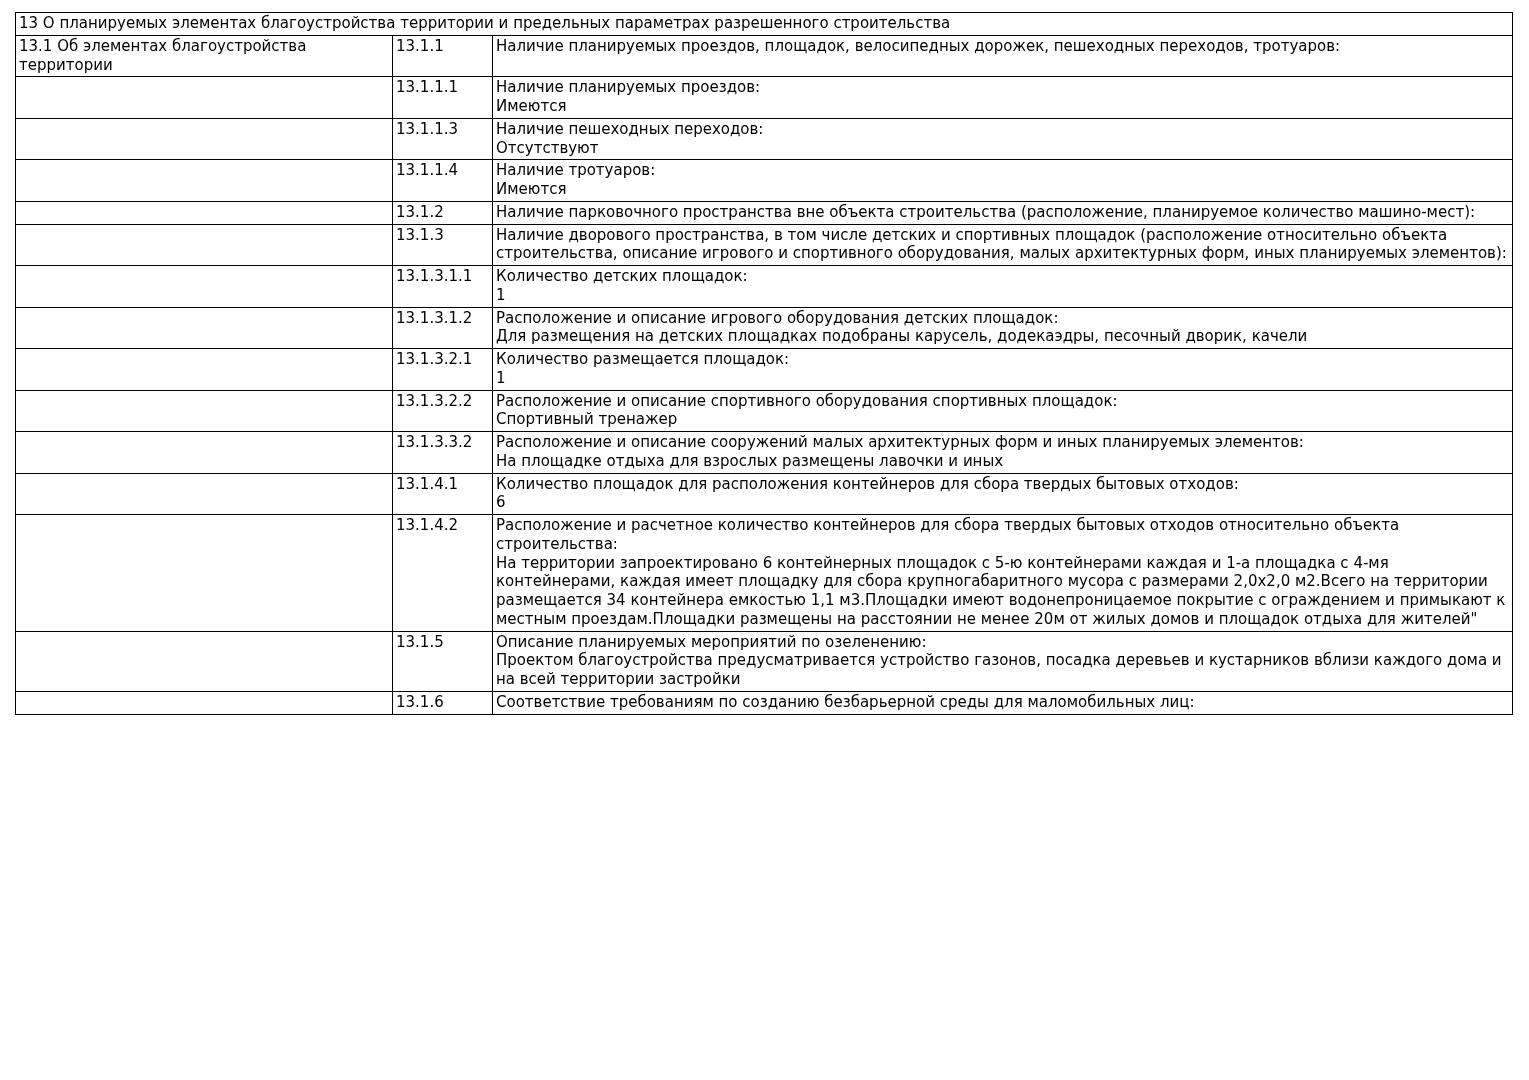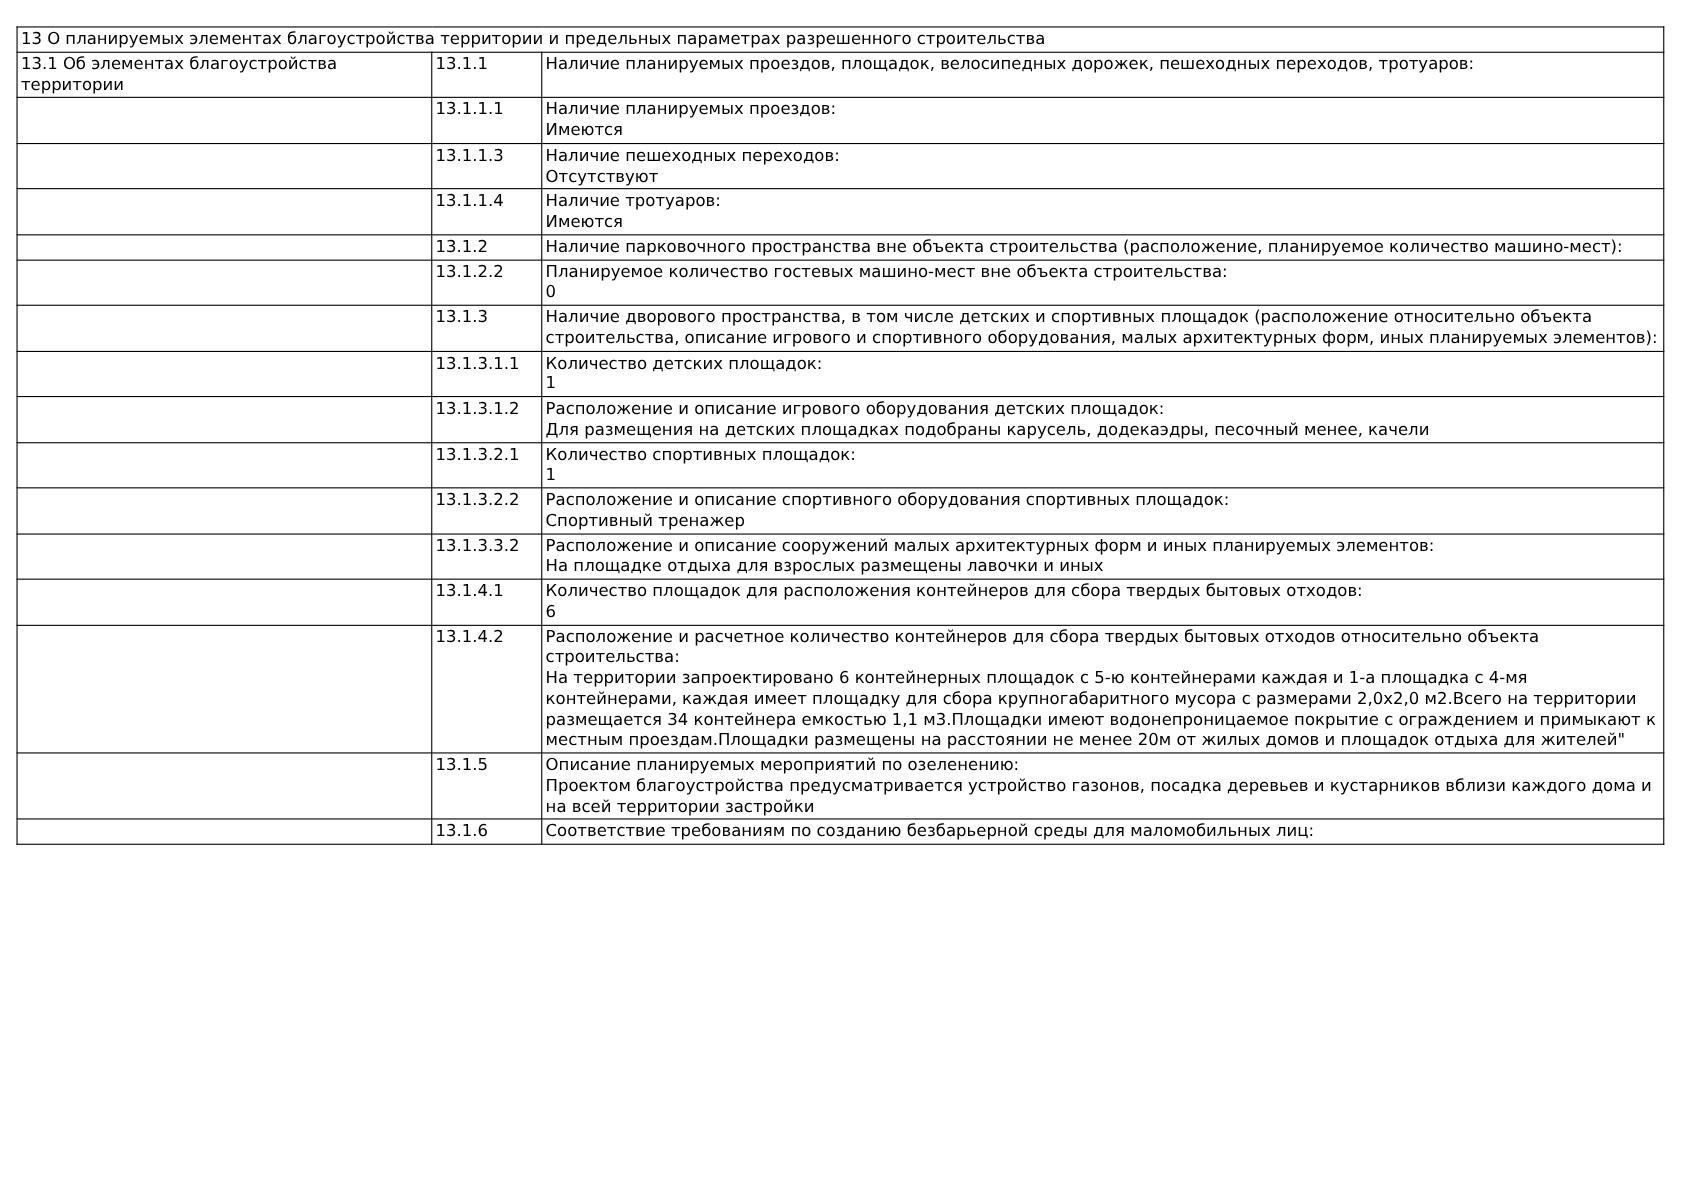--- a/index.html
+++ b/index.html
@@ -4,21 +4,21 @@
 <style>
   * { box-sizing: border-box; }
   html, body {
     margin: 0;
     padding: 0;
     background: #ffffff;
   }
   .page {
     width: 1529px;
     min-height: 1080px;
-    padding: 24px 16px 10px 15px;
+    padding: 12px 16px 10px 15px;
     background: #ffffff;
     font-family: "DejaVu Sans", "Liberation Sans", sans-serif;
     color: #000000;
   }
   table.decl-table {
     border-collapse: collapse;
     width: 100%;
     table-layout: fixed;
   }
   table.decl-table td {
@@ -87,54 +87,46 @@
         </tr>
         <tr>
           <td class="group-cell">&nbsp;</td>
           <td class="code-cell">13.1.2</td>
           <td class="content-cell">
             <div class="row-label">Наличие парковочного пространства вне объекта строительства (расположение, планируемое количество машино-мест):</div>
           </td>
         </tr>
         <tr>
           <td class="group-cell">&nbsp;</td>
-          <td class="code-cell">13.1.2.2</td>
-          <td class="content-cell">
-            <div class="row-label">Планируемое количество гостевых машино-мест вне объекта строительства:</div>
-            <div class="row-value">0</div>
-          </td>
-        </tr>
-        <tr>
-          <td class="group-cell">&nbsp;</td>
           <td class="code-cell">13.1.3</td>
           <td class="content-cell">
             <div class="row-label">Наличие дворового пространства, в том числе детских и спортивных площадок (расположение относительно объекта строительства, описание игрового и спортивного оборудования, малых архитектурных форм, иных планируемых элементов):</div>
           </td>
         </tr>
         <tr>
           <td class="group-cell">&nbsp;</td>
           <td class="code-cell">13.1.3.1.1</td>
           <td class="content-cell">
             <div class="row-label">Количество детских площадок:</div>
             <div class="row-value">1</div>
           </td>
         </tr>
         <tr>
           <td class="group-cell">&nbsp;</td>
           <td class="code-cell">13.1.3.1.2</td>
           <td class="content-cell">
             <div class="row-label">Расположение и описание игрового оборудования детских площадок:</div>
-            <div class="row-value">Для размещения на детских площадках подобраны карусель, додекаэдры, песочный менее, качели</div>
+            <div class="row-value">Для размещения на детских площадках подобраны карусель, додекаэдры, песочный дворик, качели</div>
           </td>
         </tr>
         <tr>
           <td class="group-cell">&nbsp;</td>
           <td class="code-cell">13.1.3.2.1</td>
           <td class="content-cell">
-            <div class="row-label">Количество спортивных площадок:</div>
+            <div class="row-label">Количество размещается площадок:</div>
             <div class="row-value">1</div>
           </td>
         </tr>
         <tr>
           <td class="group-cell">&nbsp;</td>
           <td class="code-cell">13.1.3.2.2</td>
           <td class="content-cell">
             <div class="row-label">Расположение и описание спортивного оборудования спортивных площадок:</div>
             <div class="row-value">Спортивный тренажер</div>
           </td>

